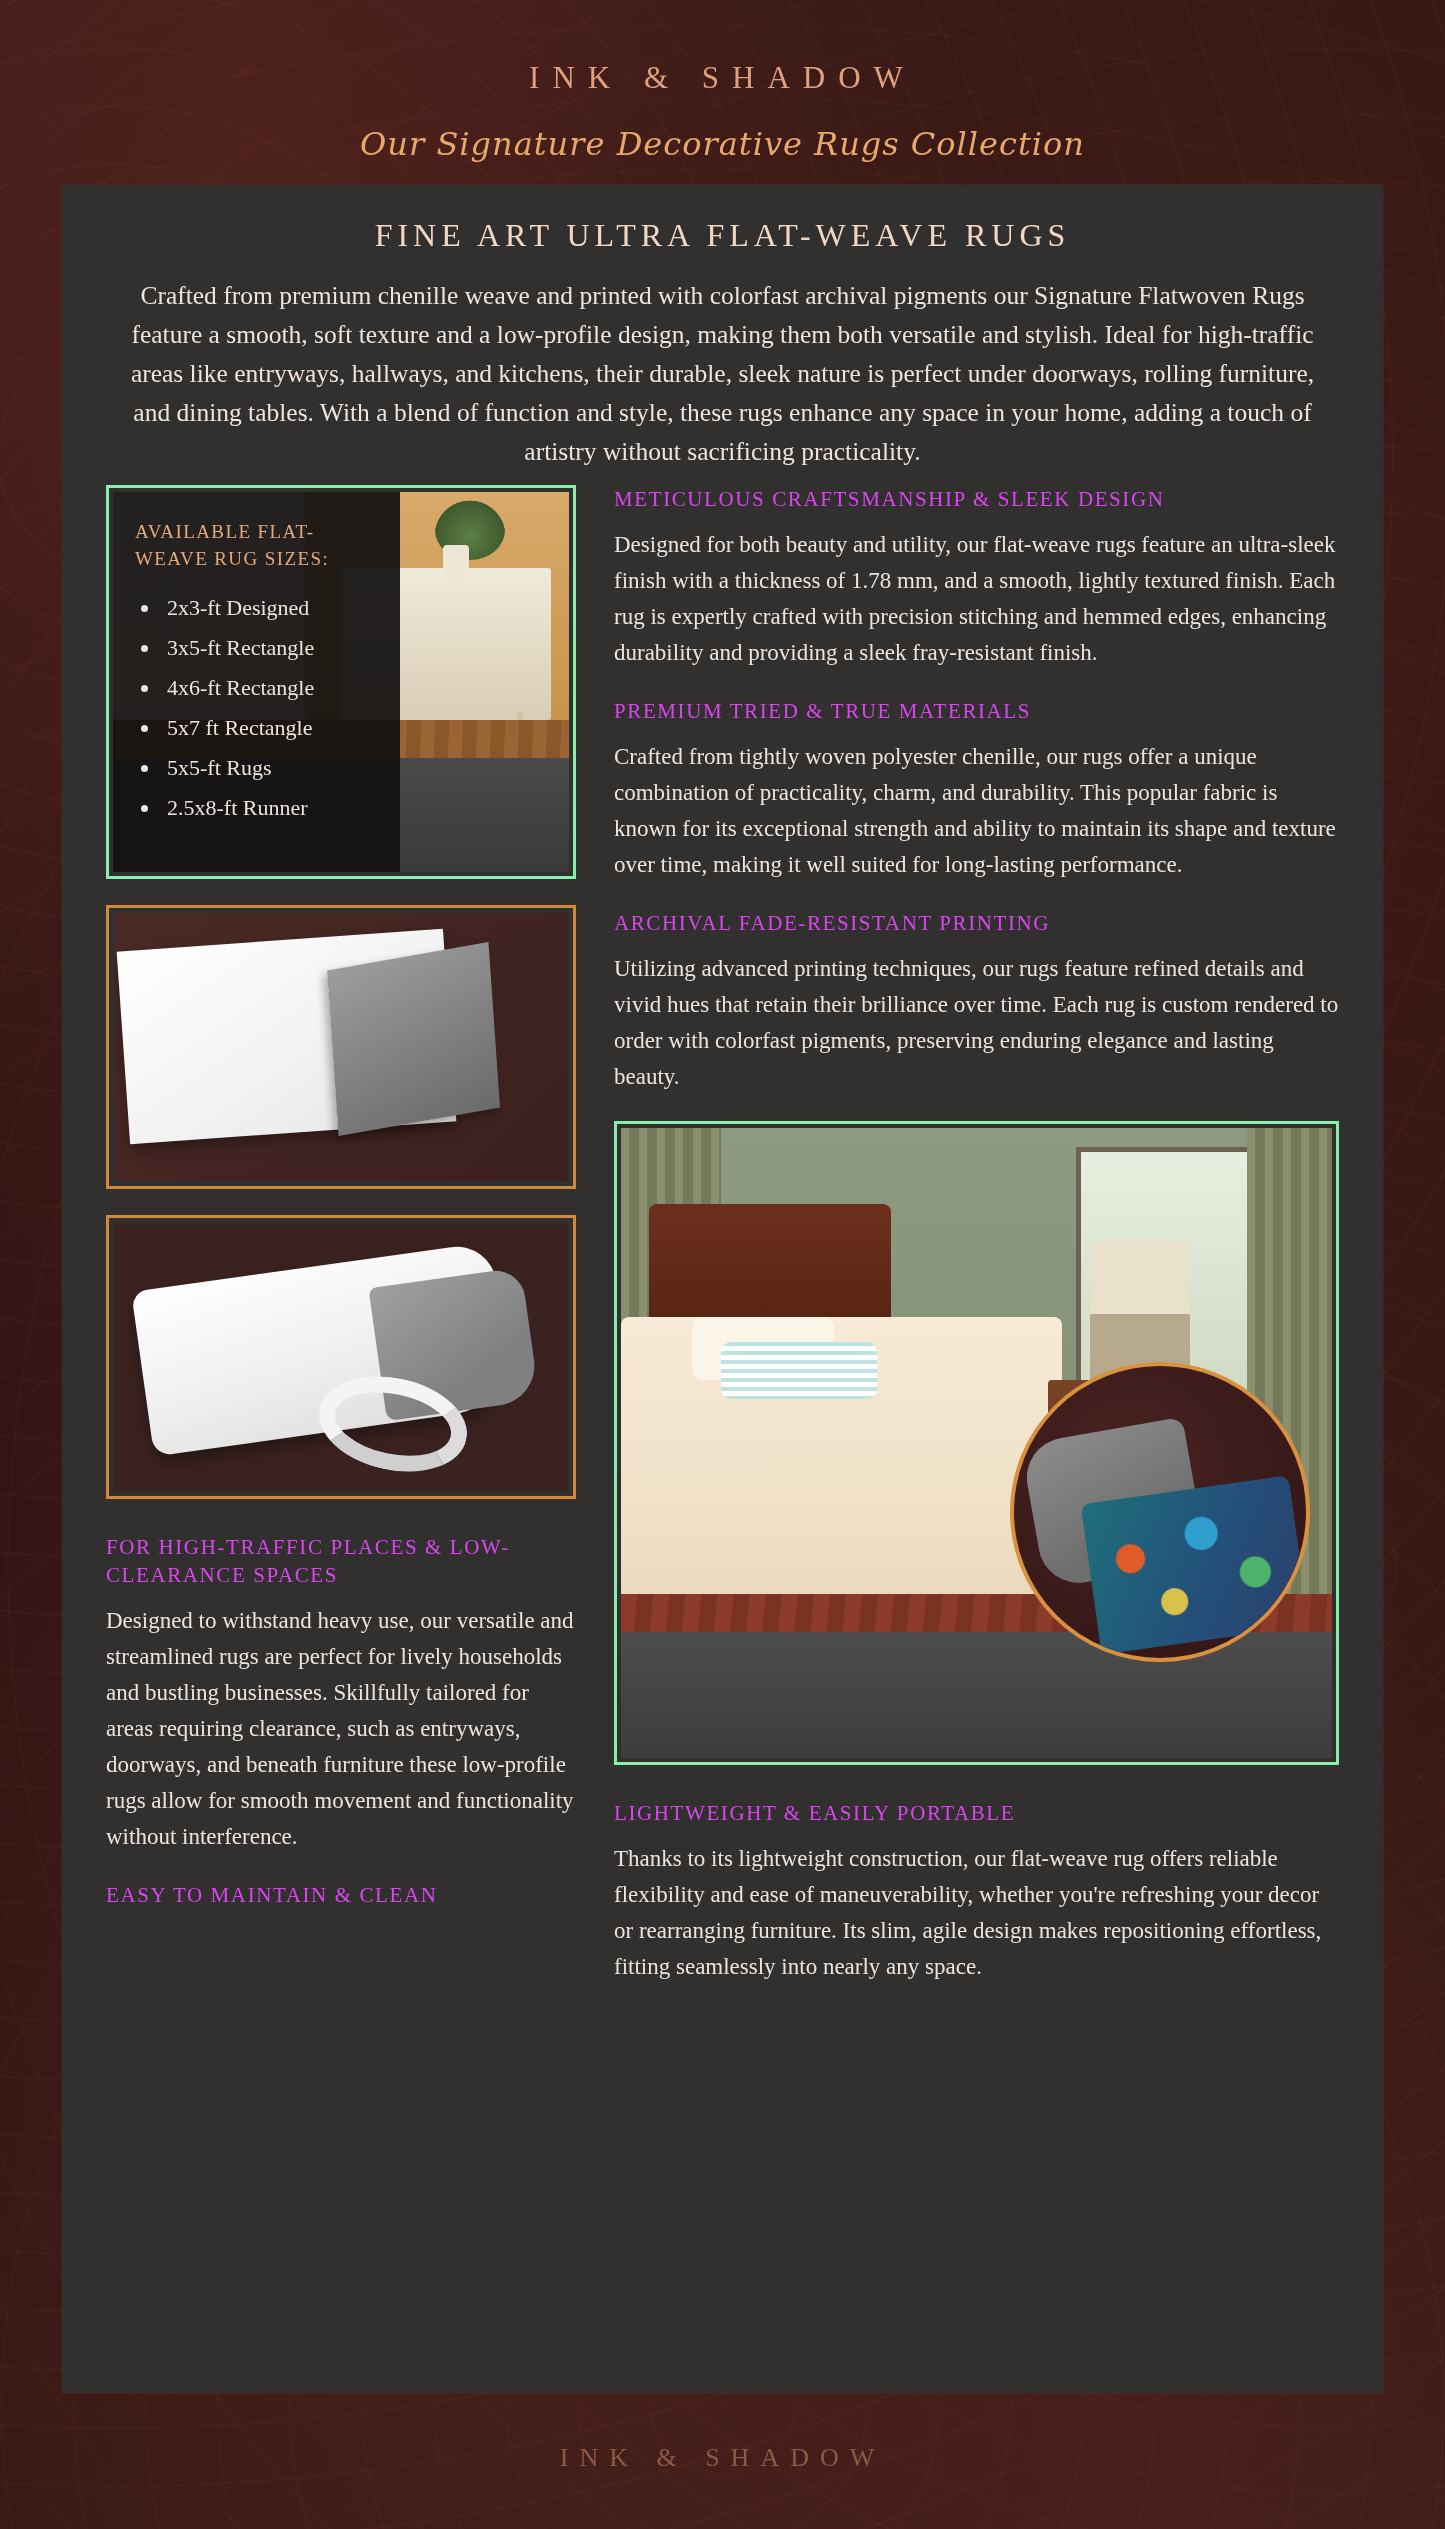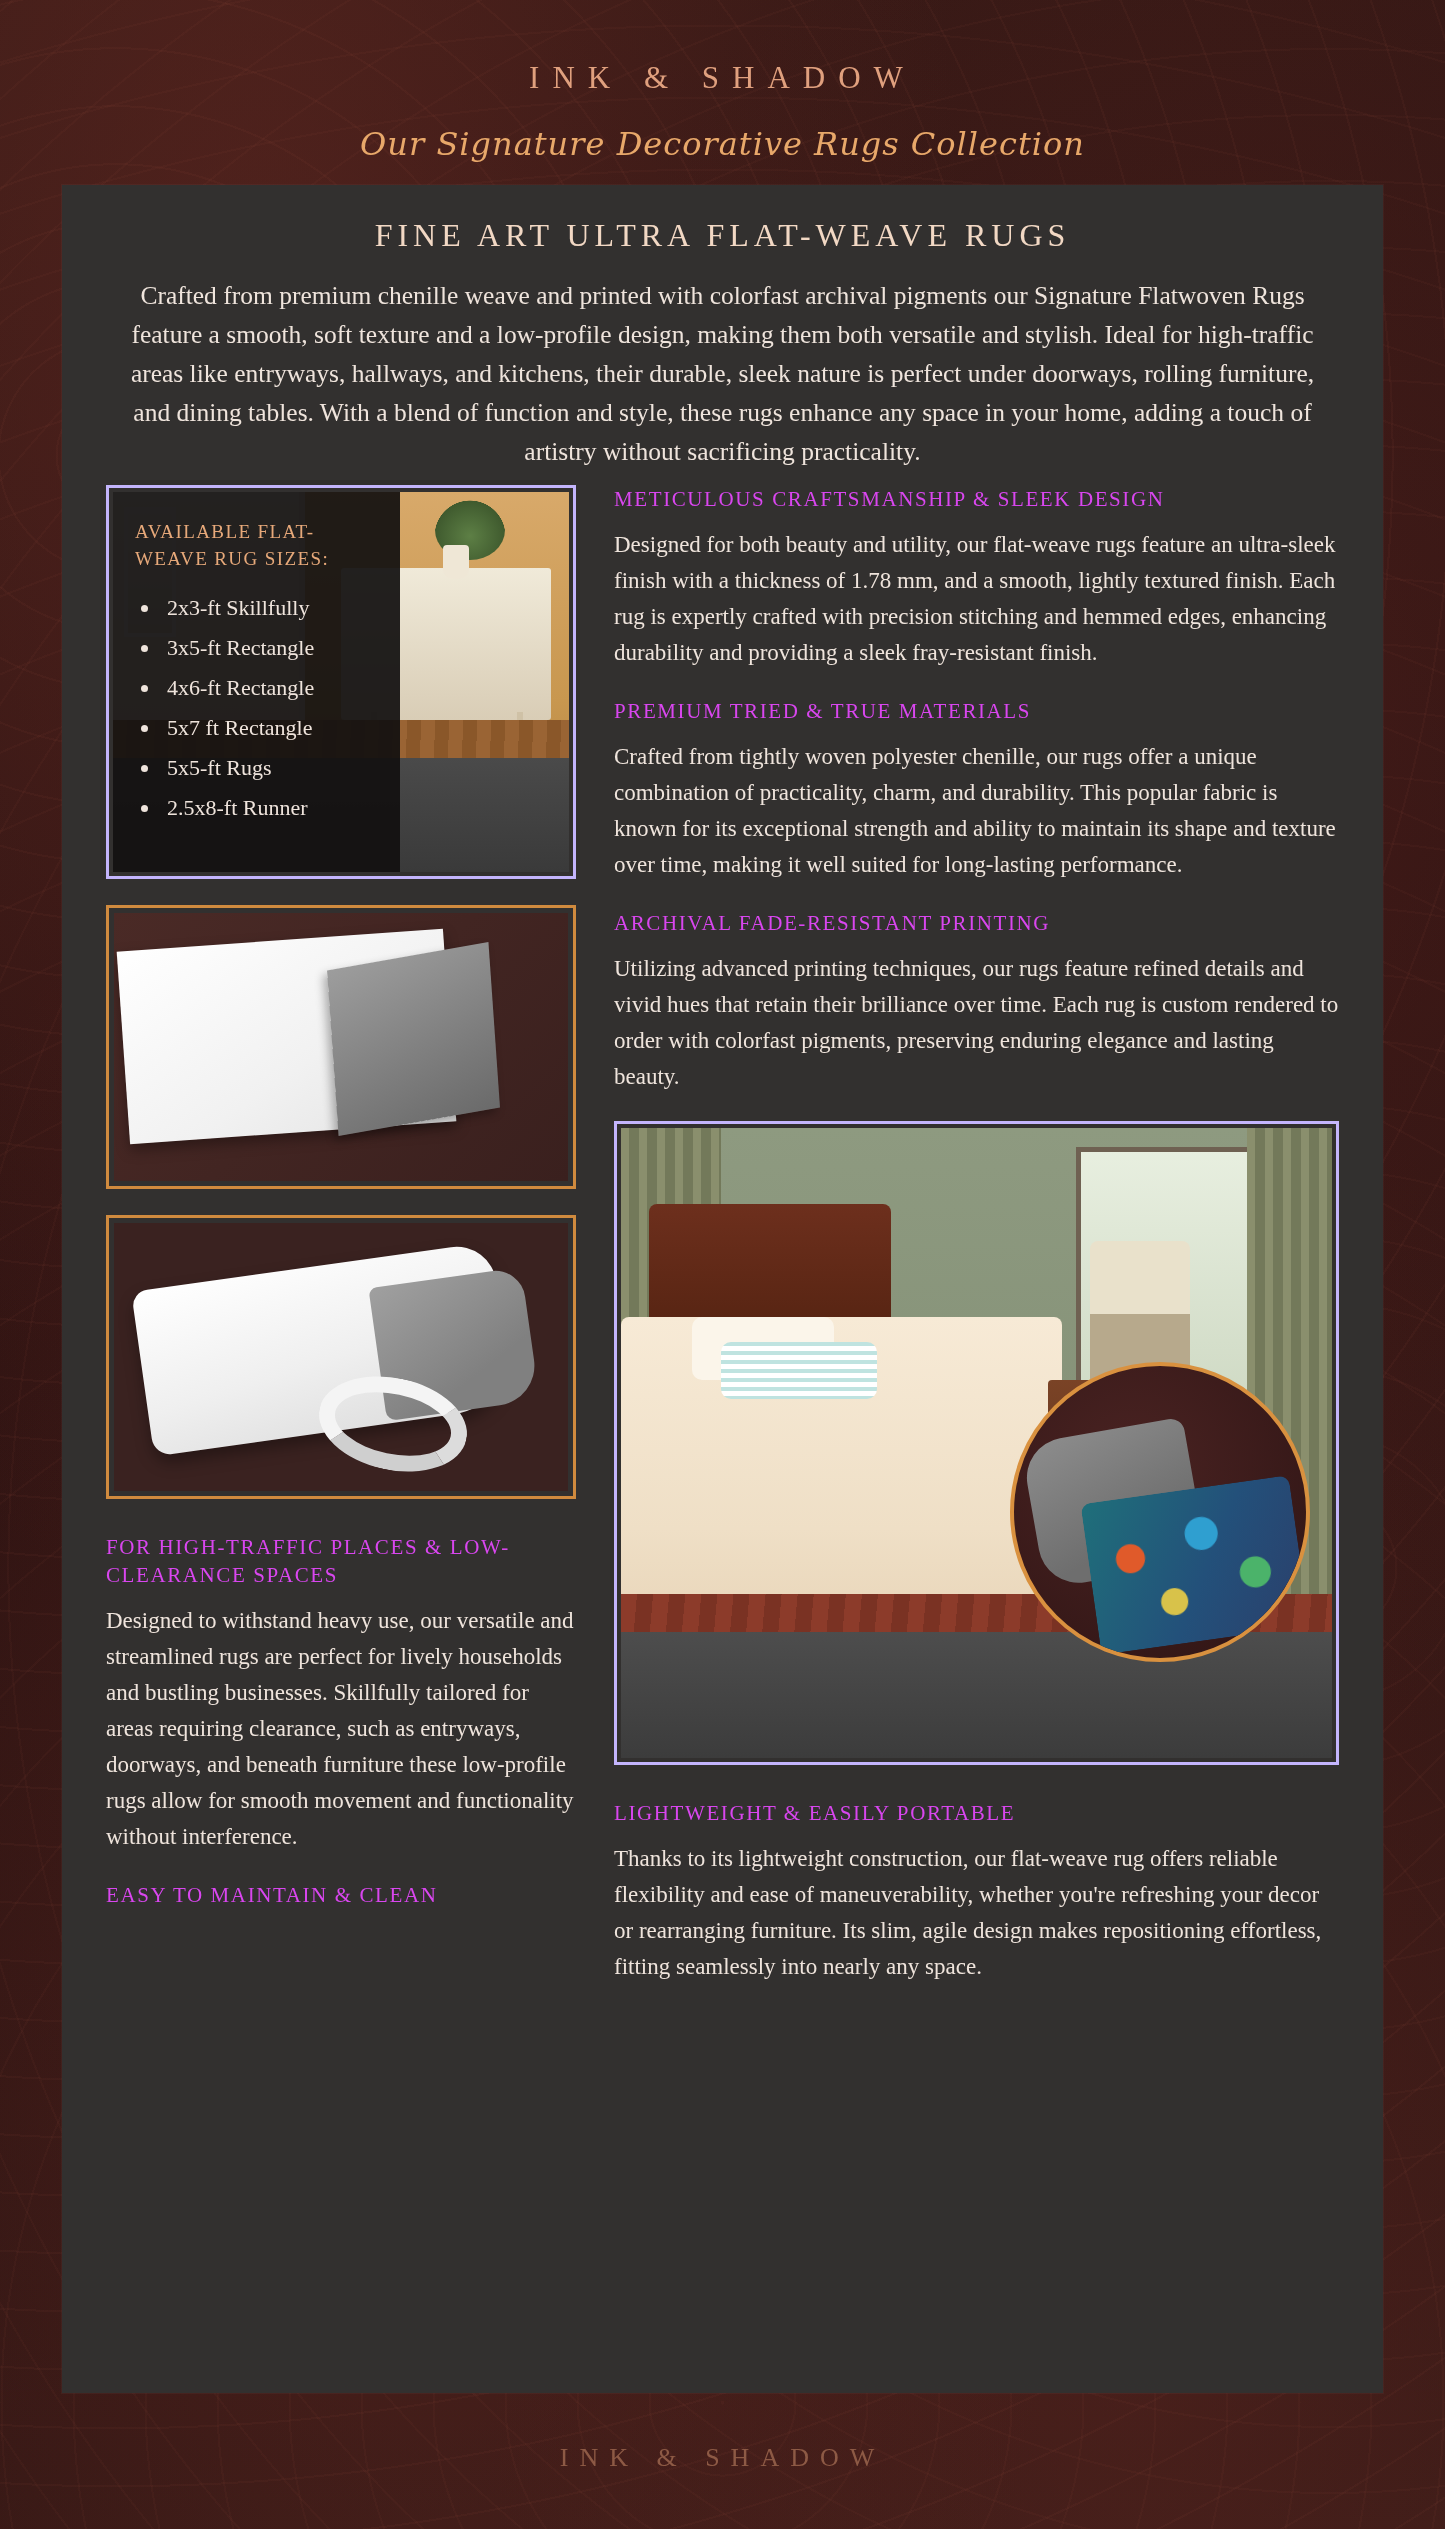--- a/index.html
+++ b/index.html
@@ -104,21 +104,21 @@
   }
   p.body {
     color: #efe4dc;
     font-size: 23px;
     line-height: 36px;
     margin: 0 0 26px 0;
   }
 
   
   .frame-pink {
-    border: 3px solid #c4b5fd;
+    border: 3px solid #86efac;
     padding: 4px;
     background: #32302f;
   }
   .frame-gold {
     border: 3px solid #d08a3e;
     padding: 5px;
     background: #32302f;
   }
 
   
@@ -376,21 +376,21 @@
               <div class="console-leg"></div>
               <div class="console-leg2"></div>
               <div class="plant"></div>
               <div class="vase"></div>
               <div class="floor"></div>
               <div class="rug"></div>
             </div>
             <div class="sizes-overlay">
               <div class="sizes-title">AVAILABLE FLAT-WEAVE RUG SIZES:</div>
               <ul class="sizes-list">
-                <li>2x3-ft Skillfully</li>
+                <li>2x3-ft Designed</li>
                 <li>3x5-ft Rectangle</li>
                 <li>4x6-ft Rectangle</li>
                 <li>5x7 ft Rectangle</li>
                 <li>5x5-ft Rugs</li>
                 <li>2.5x8-ft Runner</li>
               </ul>
             </div>
           </div>
         </div>
 

